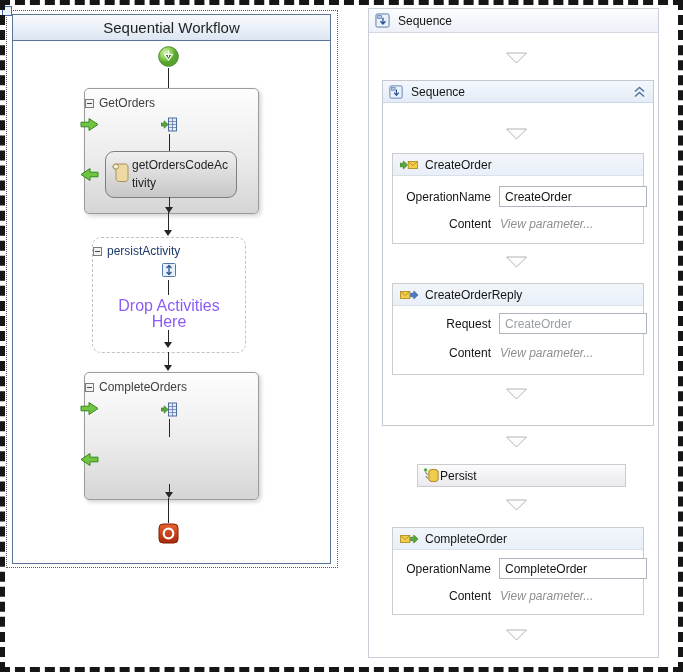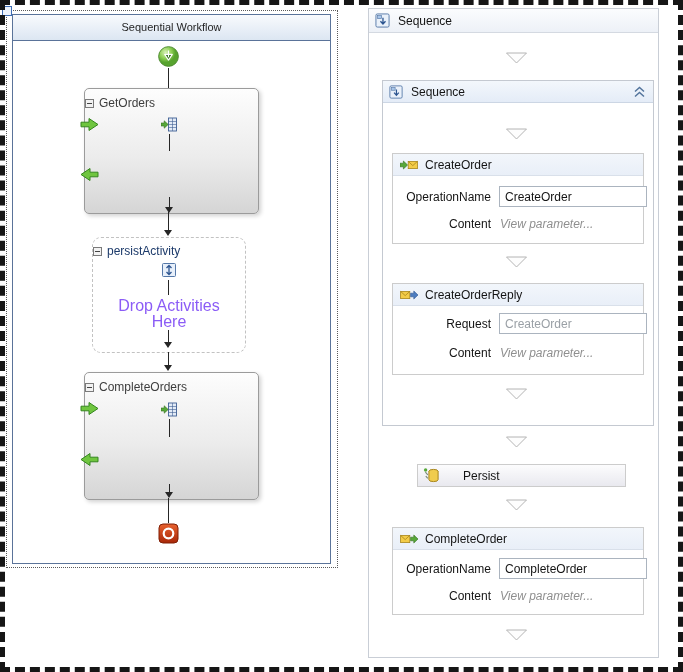--- a/index.html
+++ b/index.html
@@ -4,21 +4,21 @@
 <style>
   html,body{margin:0;padding:0;background:#fff;}
   .canvas{position:relative;width:683px;height:672px;background:#fff;overflow:hidden;
           font-family:"Liberation Sans",sans-serif;-webkit-font-smoothing:antialiased;}
   .abs{position:absolute;}
   .frame{position:absolute;left:0;top:0;width:673px;height:662px;border:5px dashed #161616;pointer-events:none;}
   
   .wf-marquee{position:absolute;left:6px;top:10px;width:330px;height:556px;border:1px dotted #5a5a5a;}
   .wf-handle{position:absolute;left:2px;top:6px;width:8px;height:8px;background:#eef4fc;border:1px solid #3e6db5;}
   .wf-panel{position:absolute;left:12px;top:14px;width:317px;height:548px;border:1px solid #5a7399;background:#fff;}
-  .wf-header{height:25px;line-height:25px;text-align:center;font-size:11px;color:#1f1f1f;
+  .wf-header{height:25px;line-height:25px;text-align:center;font-size:15px;color:#1f1f1f;
              background:linear-gradient(180deg,#f8fafd,#dce6f2);border-bottom:1px solid #5a7399;}
   .conn{position:absolute;width:1px;background:#262626;}
   .ahead{position:absolute;width:0;height:0;border-left:4px solid transparent;border-right:4px solid transparent;border-top:6px solid #262626;}
   .act-big{position:absolute;width:173px;height:124px;border:1px solid #9b9b9b;border-radius:5px;
            background:linear-gradient(180deg,#fdfdfd 0%,#ececec 55%,#d5d5d5 100%);box-shadow:2px 2px 4px rgba(0,0,0,.18);}
   .act-head{position:absolute;top:7px;left:0;right:0;display:flex;justify-content:flex-start;align-items:center;gap:5px;
             font-size:12px;color:#3d3d3d;}
   .child-box{position:absolute;left:20px;width:130px;height:45px;border:1px solid #7f7f7f;border-radius:9px;
              background:linear-gradient(180deg,#efefef,#c7c7c7);}
   .child-text{position:absolute;left:26px;top:4px;font-size:12px;line-height:18px;color:#1f1f1f;}
@@ -36,21 +36,21 @@
   .svc-box{position:absolute;width:250px;background:#fff;border:1px solid #cccccc;}
   .svc-head{height:21px;display:flex;align-items:center;gap:7px;padding-left:7px;font-size:12px;color:#141414;
             background:linear-gradient(180deg,#f2f6fb,#e9eff8);border-bottom:1px solid #d9e0ea;}
   .fld-label{position:absolute;width:98px;text-align:right;font-size:12px;color:#141414;}
   .tb{position:absolute;width:136px;height:19px;border:1px solid #abb4bf;font-size:12px;padding:0 5px;
       font-family:inherit;color:#141414;background:#fff;box-sizing:content-box;}
   .tb.gray{color:#9aa0a6;}
   .linktext{position:absolute;font-size:12px;font-style:italic;color:#8f8f8f;text-align:right;}
   .tri{position:absolute;width:23px;height:12px;}
   .persist-bar{position:absolute;left:417px;top:464px;width:202px;height:21px;border:1px solid #cccccc;
-               display:flex;align-items:center;gap:23px;padding-left:5px;font-size:12px;color:#141414;
+               display:flex;align-items:center;gap:0;padding-left:5px;font-size:12px;color:#141414;
                background:linear-gradient(180deg,#fcfcfd,#e9e9ef);}
 </style>
 </head>
 <body>
 
 <div class="canvas">
 
   <div class="wf-marquee"></div>
   <div class="wf-handle"></div>
 
@@ -78,20 +78,30 @@
           <path d="M2 4.5 h5" stroke="#444"></path>
       </svg>
       <span>GetOrders</span>
     </div>
     <svg class="abs" style="left:76px;top:28px" width="17" height="16" viewBox="0 0 17 16">
       <rect x="7.5" y="1" width="8" height="13" fill="#e3ebf6" stroke="#3f5f94" stroke-width="0.9"></rect>
       <path d="M7.5 4.5 h8 M7.5 7.5 h8 M7.5 10.5 h8 M11.5 1 v13" stroke="#3f5f94" stroke-width="0.6"></path>
       <path d="M0 6 h3.2 V3.8 L7.2 7.5 L3.2 11.2 V9 H0 z" fill="#57a839" stroke="#336f1d" stroke-width="0.6"></path>
     </svg>
     <div class="conn" style="left:84px;top:45px;height:17px"></div>
+    <div class="child-box" style="top:62px">
+      <svg class="abs" style="left:5px;top:10px" width="18" height="21" viewBox="0 0 18 21">
+        <path d="M5 2 C3 2 2 3.2 2 4.7 C2 6.2 3 7.2 5 7.2 L5 16 C5 18 6.3 19.5 8.2 19.5 L14 19.5 C15.9 19.5 17 18.2 17 16.6 L17 5 C17 3 15.8 2 13.9 2 Z" fill="#ecd9a3" stroke="#a8905c"></path>
+        <ellipse cx="4.9" cy="4.6" rx="2.7" ry="2.5" fill="#f7eecb" stroke="#a8905c"></ellipse>
+      </svg>
+      <div class="child-text">
+        <div>getOrdersCodeAc</div>
+        <div>tivity</div>
+      </div>
+    </div>
     <div class="conn" style="left:84px;top:108px;height:11px"></div>
     <div class="ahead" style="left:80px;top:118px"></div>
     <svg class="abs" style="left:-5px;top:28px" width="19" height="15" viewBox="0 0 19 15">
       <path d="M1 5.2 H9 V1.5 L18 7.5 L9 13.5 V9.8 H1 z" fill="#6fc53f" stroke="#35871f"></path>
     </svg>
     <svg class="abs" style="left:-5px;top:78px" width="19" height="15" viewBox="0 0 19 15">
       <path d="M18 5.2 H10 V1.5 L1 7.5 L10 13.5 V9.8 H18 z" fill="#6fc53f" stroke="#35871f"></path>
     </svg>
   </div>
 

